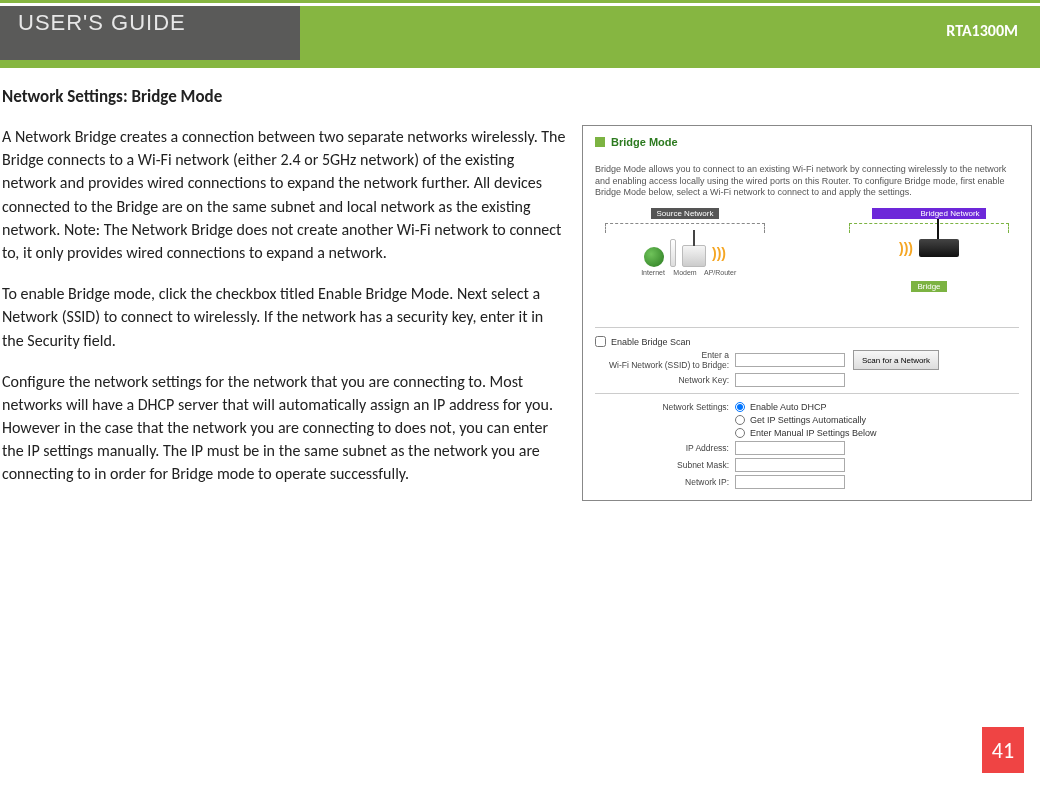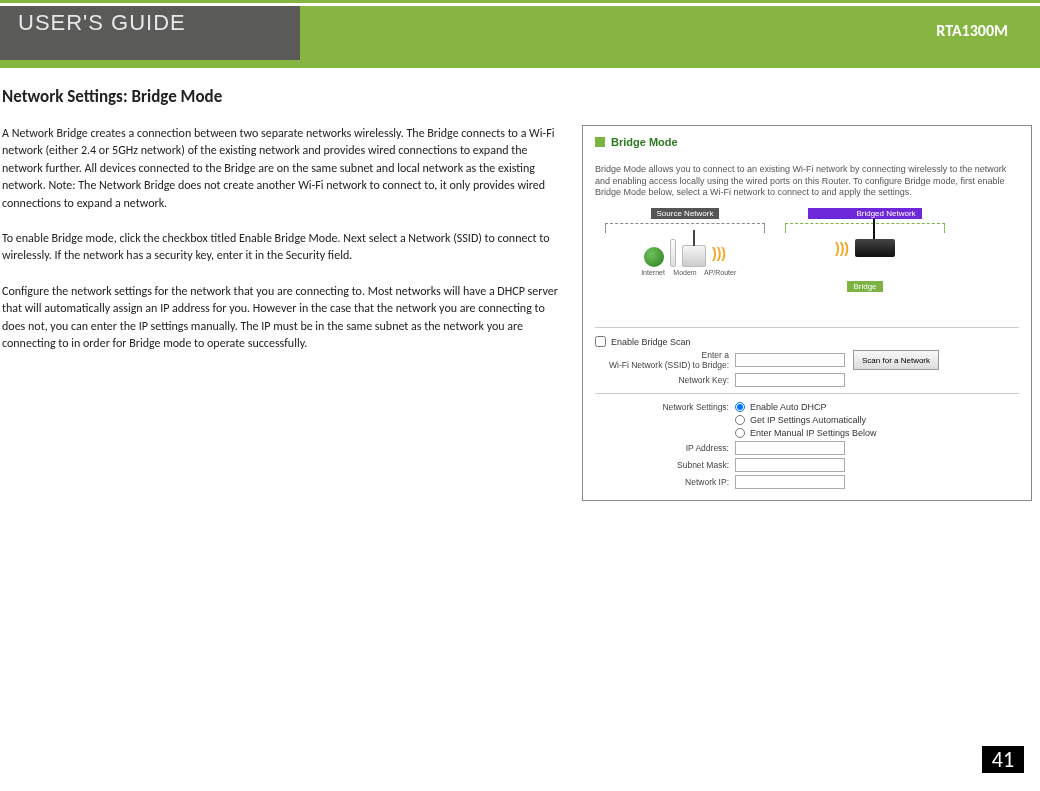--- a/index.html
+++ b/index.html
@@ -28,21 +28,21 @@
     padding: 4px 18px;
     font-family: "Segoe UI", Arial, sans-serif;
   }
   .header-right {
     position: absolute;
     right: 0; top: 3px; bottom: 0;
     width: 740px;
     background: #86b641;
     color: #fff;
     text-align: right;
-    padding: 15px 32px;
+    padding: 15px 22px;
     font-weight: bold;
     font-size: 16px;
   }
   .header-stripe {
     height: 8px;
     background: #86b641;
   }
   .content {
     padding: 18px 8px 10px 2px;
   }
@@ -51,21 +51,21 @@
     font-weight: bold;
     color: #222;
     margin-bottom: 18px;
   }
   .layout {
     display: flex;
     gap: 14px;
   }
   .text-col {
     flex: 1;
-    font-size: 12px;
+    font-size: 16px;
     color: #222;
     line-height: 1.45;
   }
   .text-col p { margin-bottom: 18px; }
   .screenshot-col {
     width: 450px;
   }
   .screenshot {
     border: 1px solid #888;
     padding: 10px 12px 8px 12px;
@@ -74,21 +74,21 @@
     font-family: Arial, sans-serif;
   }
   .ss-title-row { display:flex; align-items:center; margin-bottom:16px;}
   .ss-sq {
     display:inline-block; width:10px; height:10px;
     background:#7cb342; margin-right:6px;
   }
   .ss-title { color:#2c7a1f; font-weight:bold; font-size:11px;}
   .ss-desc { font-size:9px; color:#555; line-height:1.3; margin-bottom:8px;}
   .diagram {
-    display:flex; justify-content:flex-start; align-items:flex-start;
+    display:flex; justify-content:space-between; align-items:flex-start;
     margin: 4px 0 10px 0;
     position:relative;
     height: 110px;
   }
   .diag-group {
     position:relative;
     width: 180px;
     text-align:center;
   }
   .diag-label {
@@ -157,22 +157,22 @@
     height:20px; font-size:8px;
     background:linear-gradient(#f7f7f7,#ddd);
     border:1px solid #999; padding:0 8px;
     margin-left:8px;
   }
   .ss-check { width:11px; height:11px; margin-right:5px; accent-color:#555;}
   .ss-radio { width:10px; height:10px; margin-right:5px;}
   .page-num {
     position:absolute;
     right: 16px; bottom: 18px;
-    width: 42px; height: 27px;
-    background:#000000;
+    width: 42px; height: 46px;
+    background:#ef4444;
     color:#fff;
     font-size:22px;
     display:flex; align-items:center; justify-content:center;
   }
 </style>
 </head>
 <body>
 
 <div class="header-banner">
   <div class="header-left">USER'S GUIDE</div>

